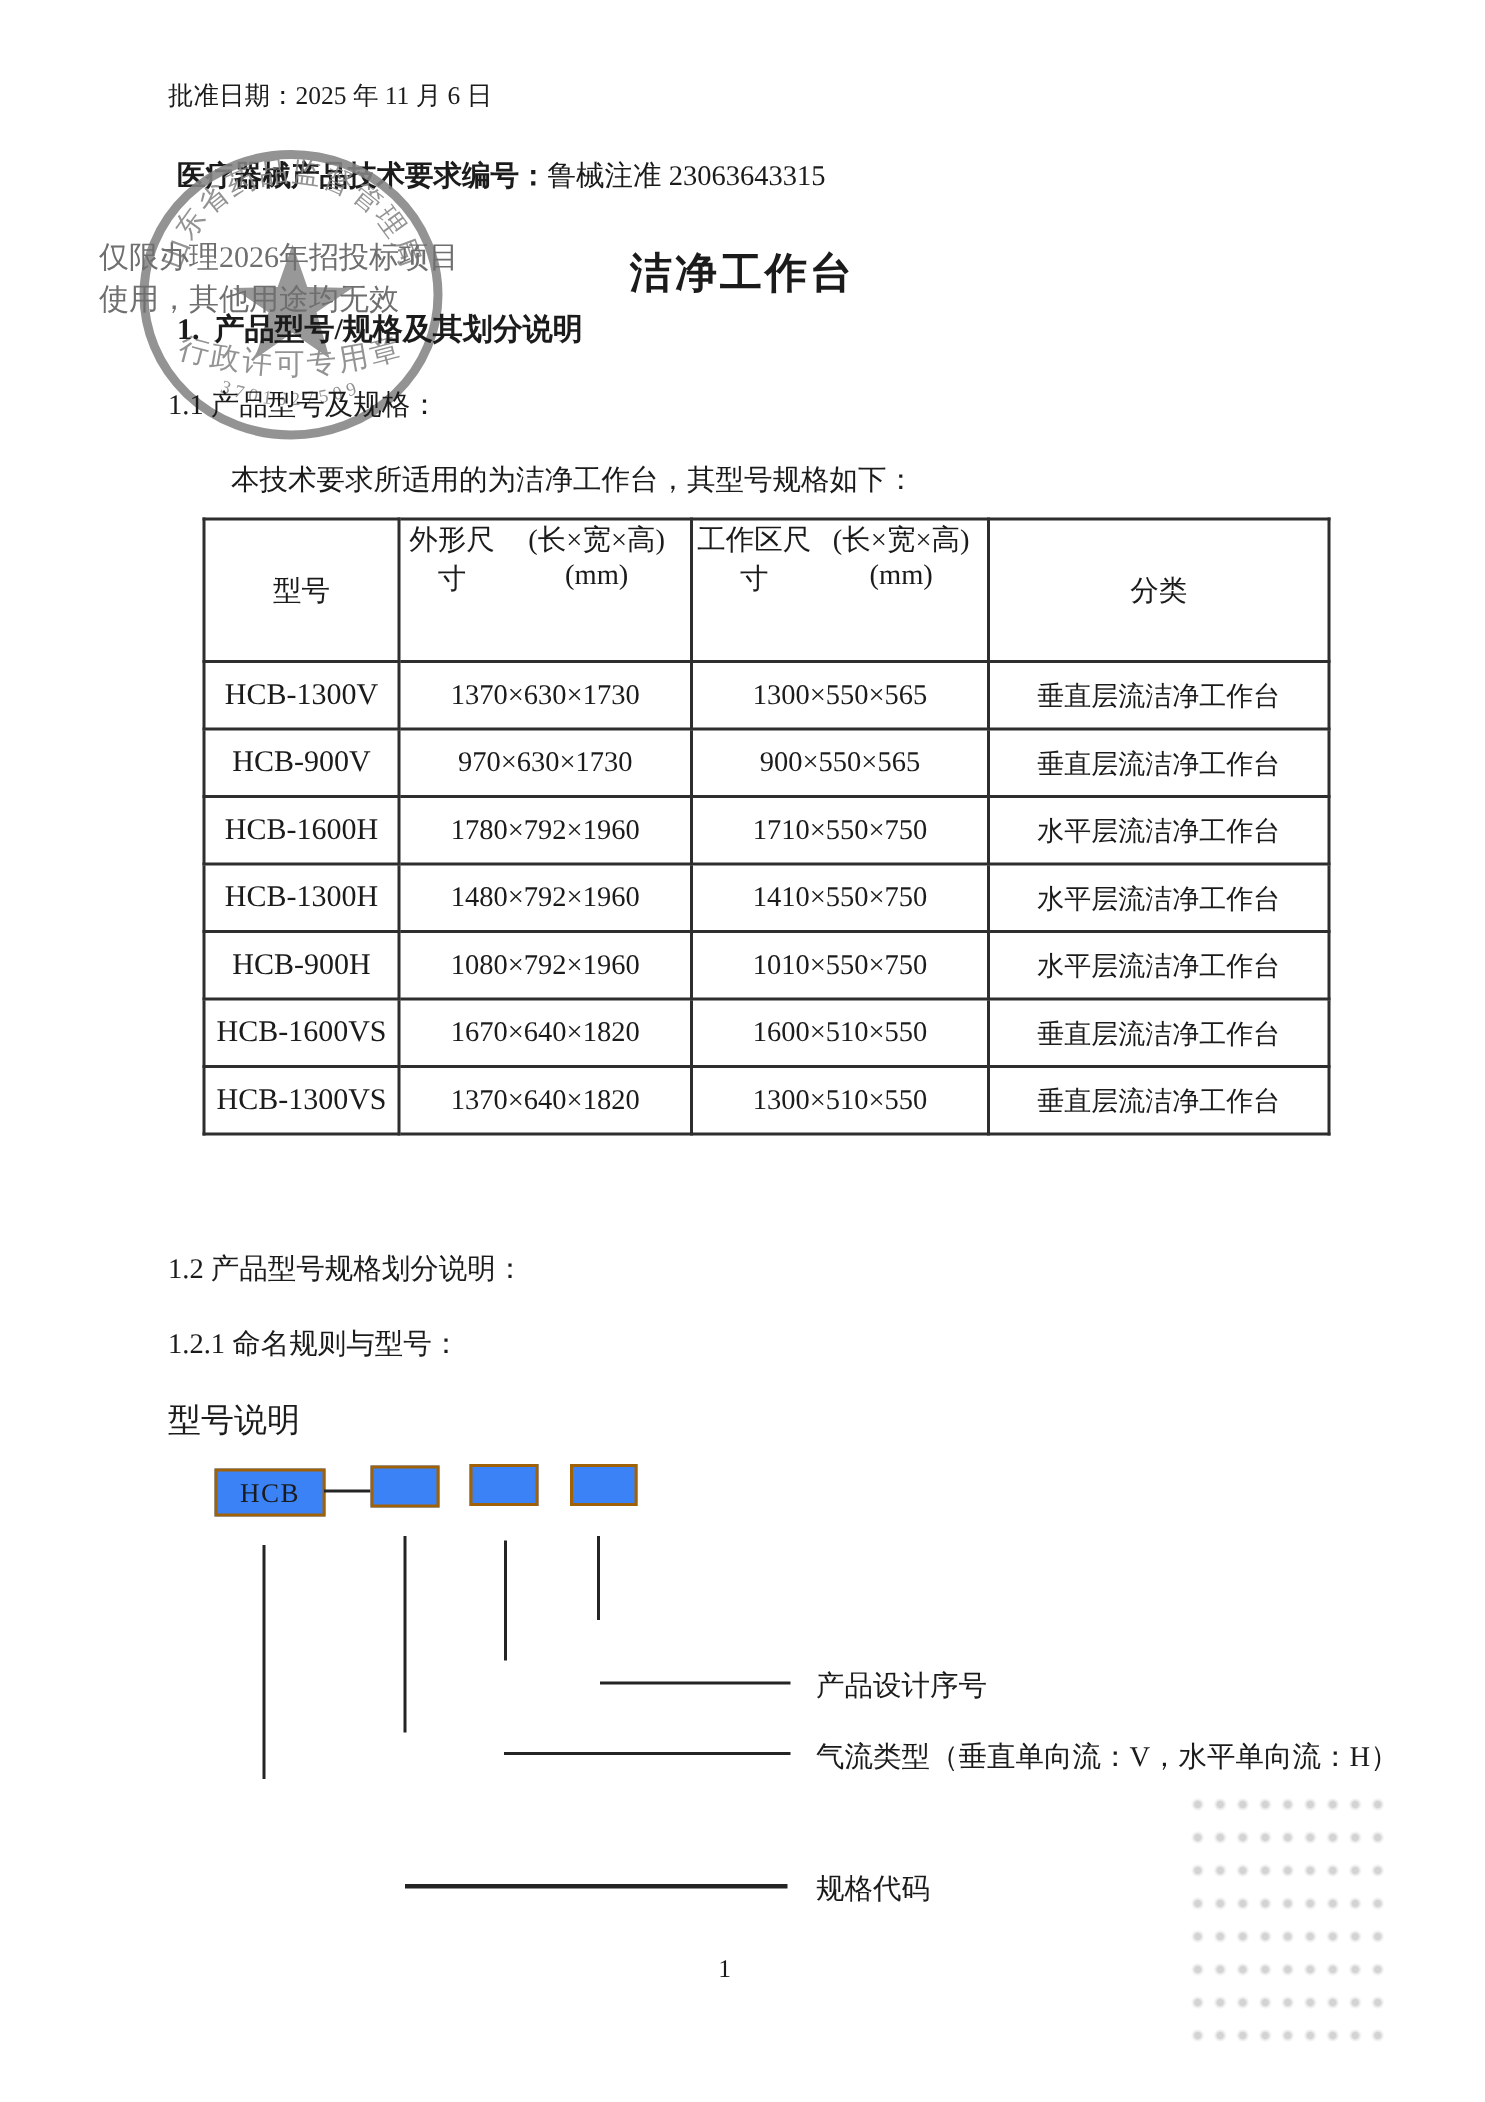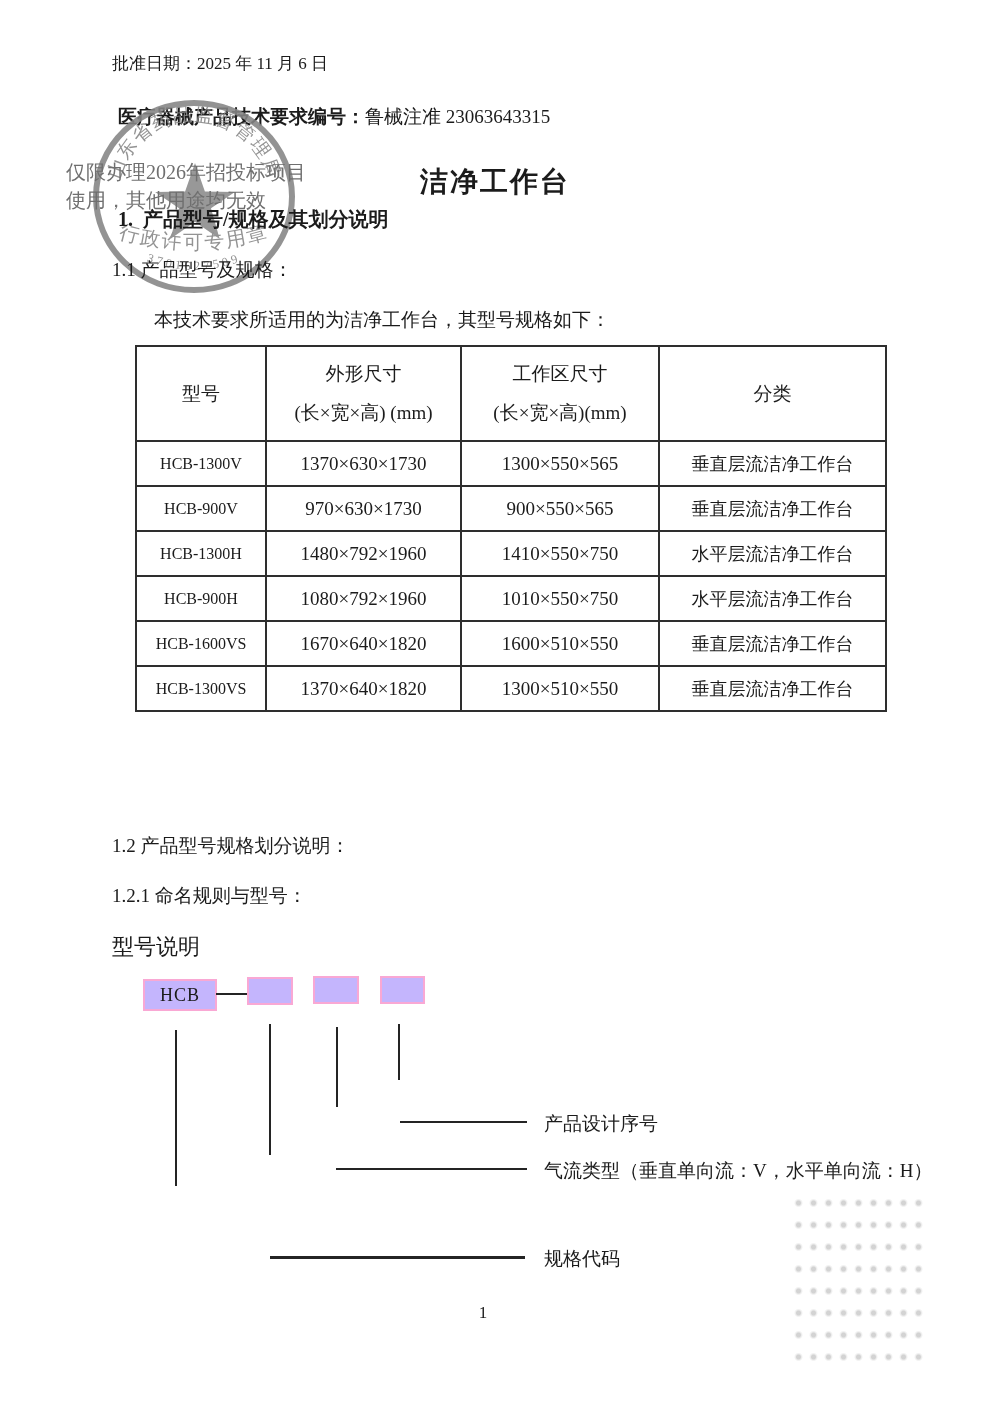--- a/index.html
+++ b/index.html
@@ -26,26 +26,26 @@
   .s12  { left:112px; top:833px; font-size:19px; }
   .s121 { left:112px; top:883px; font-size:19px; }
   .mdesc{ left:112px; top:932px; font-size:22px; }
 
   table.spec { position:absolute; left:135px; top:345px; width:750px;
     border-collapse:collapse; table-layout:fixed; text-align:center; }
   .spec th, .spec td { border:2px solid #2e2e2e; font-weight:normal;
     padding:0; vertical-align:middle; }
   .spec th { height:93px; font-size:19px; }
   .spec td { height:43px; font-size:19px; }
-  .spec .two { display:flex; flex-direction:column; justify-content:space-evenly;
+  .spec .two { display:flex; flex-direction:row; justify-content:space-evenly;
     height:93px; }
-  .spec td.model { font-size:16px; }
+  .spec td.model { font-size:20px; }
   .spec td.cat   { font-size:18px; }
 
-  .dbox { position:absolute; border:2px solid #f9a8d4; background:#c4b5fd; }
+  .dbox { position:absolute; border:2px solid #a16207; background:#3b82f6; }
   .hcb  { left:143px; top:979px; width:70px; height:28px;
           font-size:18px; text-align:center; line-height:28px; letter-spacing:1px; }
   .b2 { left:247px; top:977px; width:42px; height:24px; }
   .b3 { left:313px; top:976px; width:42px; height:24px; }
   .b4 { left:380px; top:976px; width:41px; height:24px; }
 
   .ln { position:absolute; background:#242424; }
   .dlabel { position:absolute; font-size:19px; }
 
   .dots { position:absolute; left:788px; top:1188px; width:138px; height:175px;
@@ -122,20 +122,26 @@
         <td>1300×550×565</td>
         <td class="cat">垂直层流洁净工作台</td>
       </tr>
       <tr>
         <td class="model">HCB-900V</td>
         <td>970×630×1730</td>
         <td>900×550×565</td>
         <td class="cat">垂直层流洁净工作台</td>
       </tr>
       <tr>
+        <td class="model">HCB-1600H</td>
+        <td>1780×792×1960</td>
+        <td>1710×550×750</td>
+        <td class="cat">水平层流洁净工作台</td>
+      </tr>
+      <tr>
         <td class="model">HCB-1300H</td>
         <td>1480×792×1960</td>
         <td>1410×550×750</td>
         <td class="cat">水平层流洁净工作台</td>
       </tr>
       <tr>
         <td class="model">HCB-900H</td>
         <td>1080×792×1960</td>
         <td>1010×550×750</td>
         <td class="cat">水平层流洁净工作台</td>

